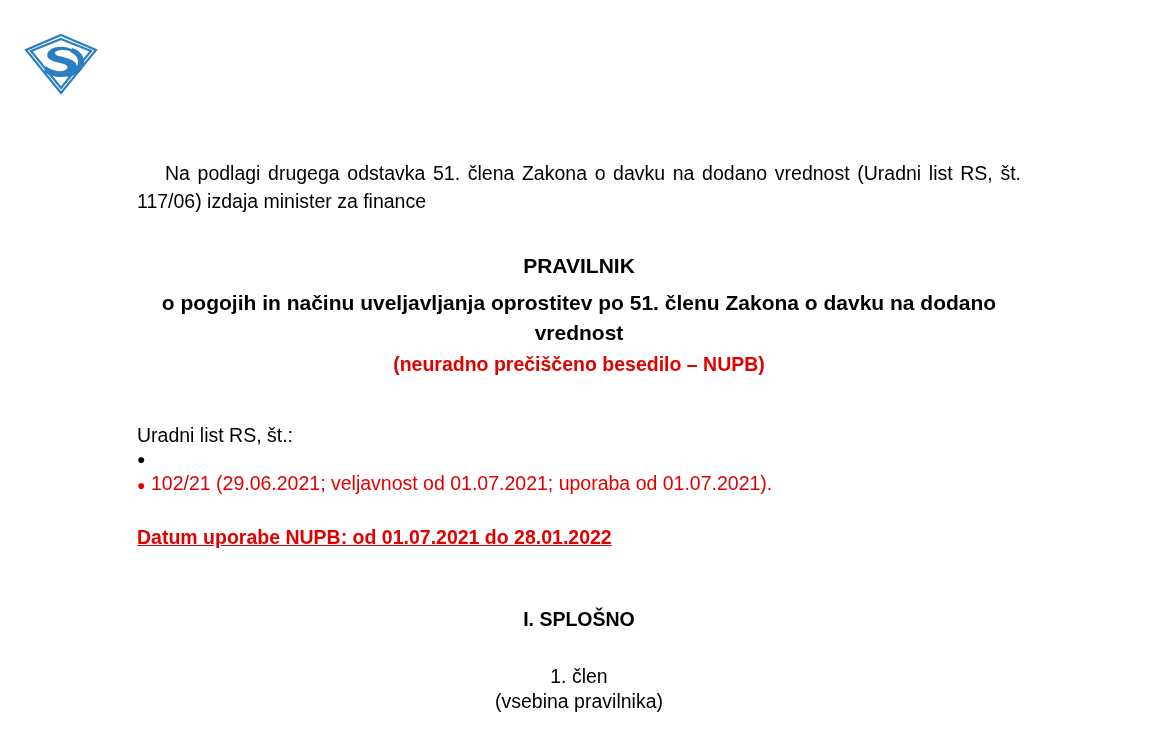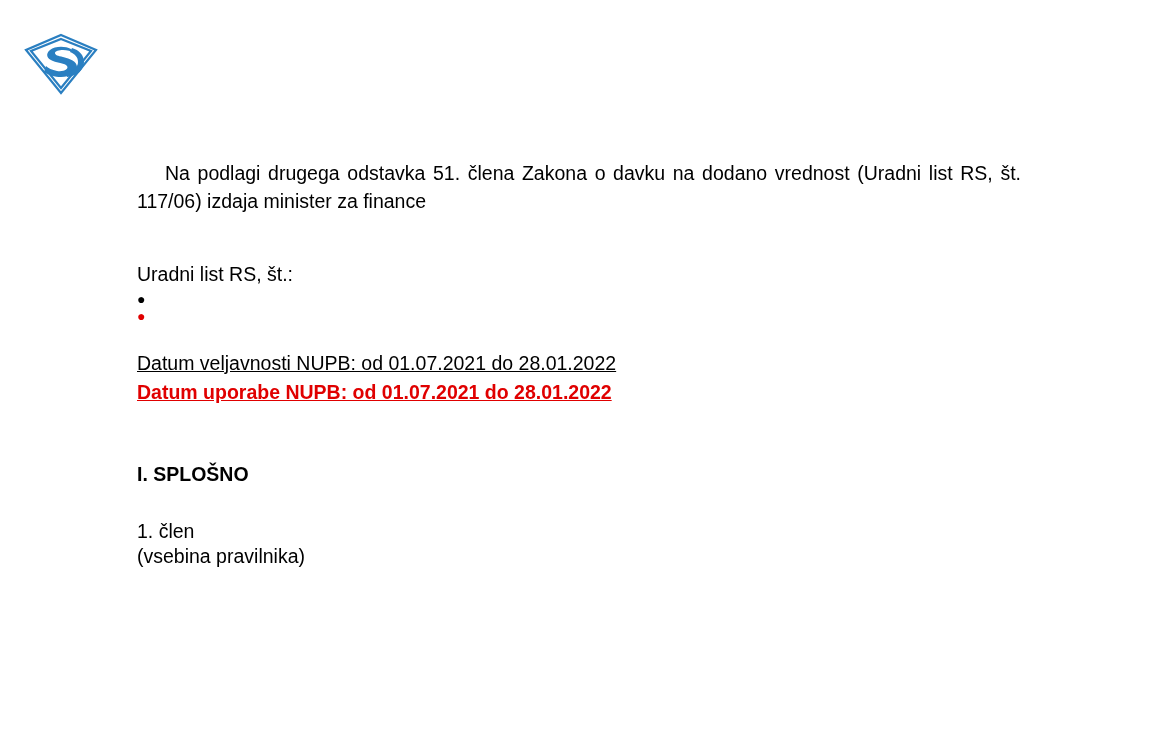--- a/index.html
+++ b/index.html
@@ -94,20 +94,21 @@
     text-decoration: underline;
     display: inline-block;
     margin: 0;
   }
   .date-line.red {
     color: #e00000;
     font-weight: bold;
   }
   .section-block {
     margin-top: 56px;
+    text-align: center;
     font-size: 19.5px;
   }
   .section-heading {
     font-weight: bold;
     margin: 0;
   }
   .article-num {
     margin: 34px 0 0 0;
   }
   .article-title {
@@ -130,33 +131,38 @@
         <path d="M49 17 c-6 -3 -16 -3 -21 1 c-5 4 -3 9 3 11 c5 2 12 2 14 5 c2 3 -3 6 -10 5 c-5 -1 -9 -3 -11 -5 l-2 6 c4 3 11 5 17 5 c9 0 16 -4 16 -10 c0 -6 -7 -8 -14 -10 c-5 -1 -8 -2 -8 -4 c0 -2 4 -3 8 -3 c4 0 8 1 11 3 z"></path>
         <path d="M50 16 c7 2 12 7 12 14 c0 8 -7 14 -17 15 l0 -5 c7 -1 11 -5 11 -10 c0 -5 -3 -8 -8 -10 z"></path>
       </g>
     </svg>
   </div>
 
   <div class="content">
 
     <p class="para-intro">Na podlagi drugega odstavka 51. člena Zakona o davku na dodano vrednost (Uradni list RS, št. 117/06) izdaja minister za finance</p>
 
+    <div class="title-block">
+      <p class="title-main">PRAVILNIK</p>
+      <p class="title-sub">o pogojih in načinu uveljavljanja oprostitev po 51. členu Zakona o davku na dodano vrednost</p>
+      <p class="title-red">(neuradno prečiščeno besedilo – NUPB)</p>
+    </div>
 
     <div class="ul-block">
       <p class="ul-label">Uradni list RS, št.:</p>
       <div class="bullet-row">
         <span class="bullet-dot bullet-black">●</span>
       </div>
       <div class="bullet-row">
         <span class="bullet-dot bullet-red">●</span>
+        <span class="bullet-red">102/21 (29.06.2021; veljavnost od 01.07.2021; uporaba od 01.07.2021).</span>
       </div>
     </div>
 
     <div class="dates-block">
-      <div><span class="date-line">Datum veljavnosti NUPB: od 01.07.2021 do 28.01.2022</span></div>
       <div><span class="date-line red">Datum uporabe NUPB: od 01.07.2021 do 28.01.2022</span></div>
     </div>
 
     <div class="section-block">
       <p class="section-heading">I. SPLOŠNO</p>
       <p class="article-num">1. člen</p>
       <p class="article-title">(vsebina pravilnika)</p>
     </div>
 
   </div>

